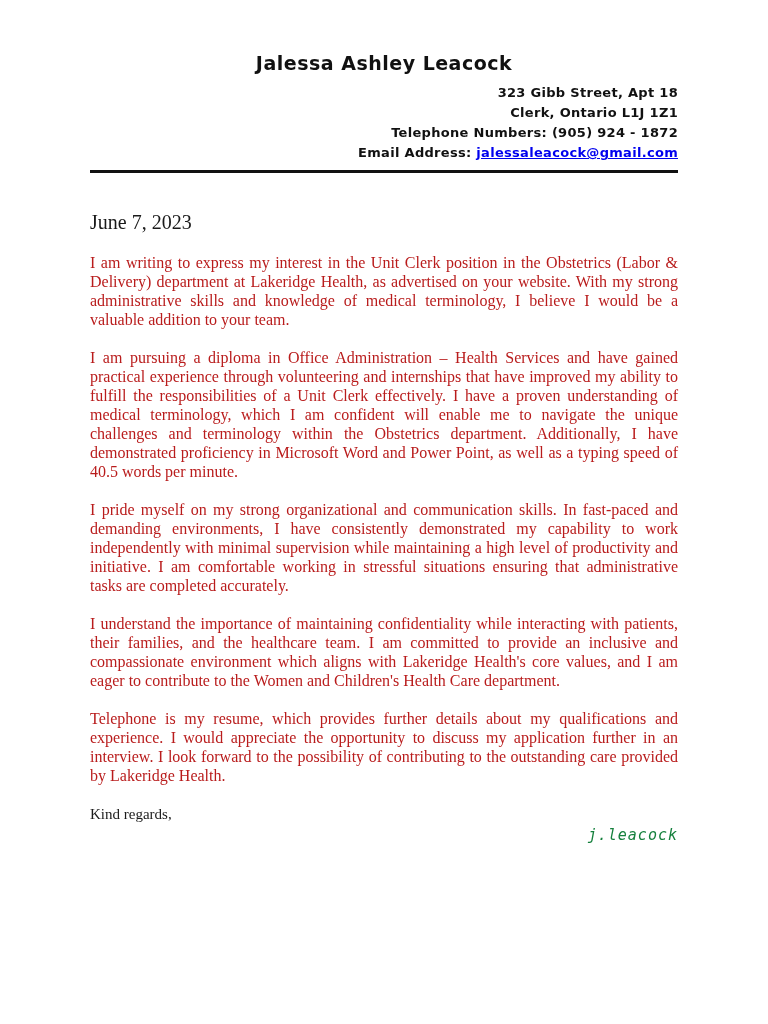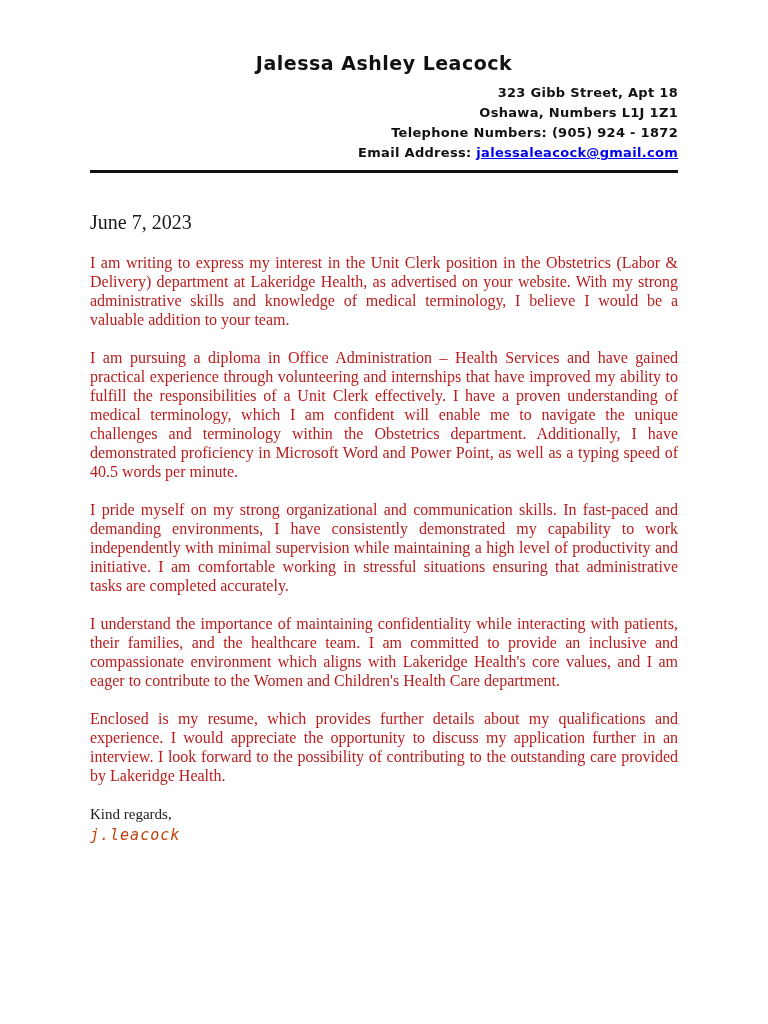--- a/index.html
+++ b/index.html
@@ -69,50 +69,51 @@
   .closing {
     margin-top: 21px;
     font-size: 15px;
   }
   .signature {
     margin-top: 3px;
     font-family: "DejaVu Sans Mono", cursive;
     font-style: italic;
     font-size: 15px;
     letter-spacing: 1px;
-    color: #c2410c;
+    color: #15803d;
+    text-align: right;
   }
 </style>
 </head>
 <body>
 
 <div class="page">
 
   <div class="letterhead">
     <div class="name">Jalessa Ashley Leacock</div>
     <div class="hline">323 Gibb Street, Apt 18</div>
-    <div class="hline">Oshawa, Numbers L1J 1Z1</div>
+    <div class="hline">Clerk, Ontario L1J 1Z1</div>
     <div class="hline">
       <span>Telephone Numbers:</span>
       <span>(905) 924 - 1872</span>
     </div>
     <div class="hline">
       <span>Email Address:</span>
       <span class="email-link">jalessaleacock@gmail.com</span>
     </div>
   </div>
 
   <div class="head-rule"></div>
 
   <div class="date">June 7, 2023</div>
 
 
 
   <p class="body-para">I am writing to express my interest in the Unit Clerk position in the Obstetrics (Labor &amp; Delivery) department at Lakeridge Health, as advertised on your website. With my strong administrative skills and knowledge of medical terminology, I believe I would be a valuable addition to your team.</p>
   <p class="body-para">I am pursuing a diploma in Office Administration – Health Services and have gained practical experience through volunteering and internships that have improved my ability to fulfill the responsibilities of a Unit Clerk effectively. I have a proven understanding of medical terminology, which I am confident will enable me to navigate the unique challenges and terminology within the Obstetrics department. Additionally, I have demonstrated proficiency in Microsoft Word and Power Point, as well as a typing speed of 40.5 words per minute.</p>
   <p class="body-para">I pride myself on my strong organizational and communication skills. In fast-paced and demanding environments, I have consistently demonstrated my capability to work independently with minimal supervision while maintaining a high level of productivity and initiative. I am comfortable working in stressful situations ensuring that administrative tasks are completed accurately.</p>
   <p class="body-para">I understand the importance of maintaining confidentiality while interacting with patients, their families, and the healthcare team. I am committed to provide an inclusive and compassionate environment which aligns with Lakeridge Health's core values, and I am eager to contribute to the Women and Children's Health Care department.</p>
-  <p class="body-para">Enclosed is my resume, which provides further details about my qualifications and experience. I would appreciate the opportunity to discuss my application further in an interview. I look forward to the possibility of contributing to the outstanding care provided by Lakeridge Health.</p>
+  <p class="body-para">Telephone is my resume, which provides further details about my qualifications and experience. I would appreciate the opportunity to discuss my application further in an interview. I look forward to the possibility of contributing to the outstanding care provided by Lakeridge Health.</p>
 
   <div class="closing">Kind regards,</div>
   <div class="signature">j.leacock</div>
 
 </div>
 
 </body></html>

